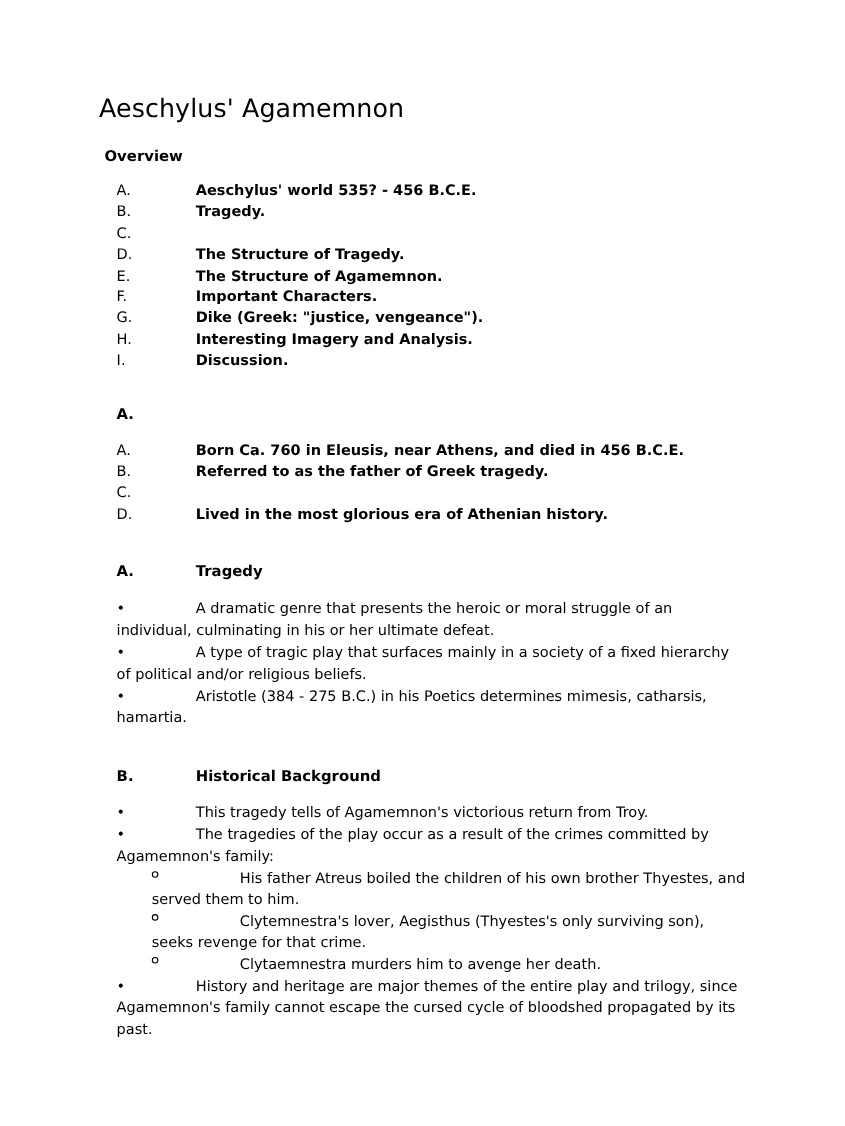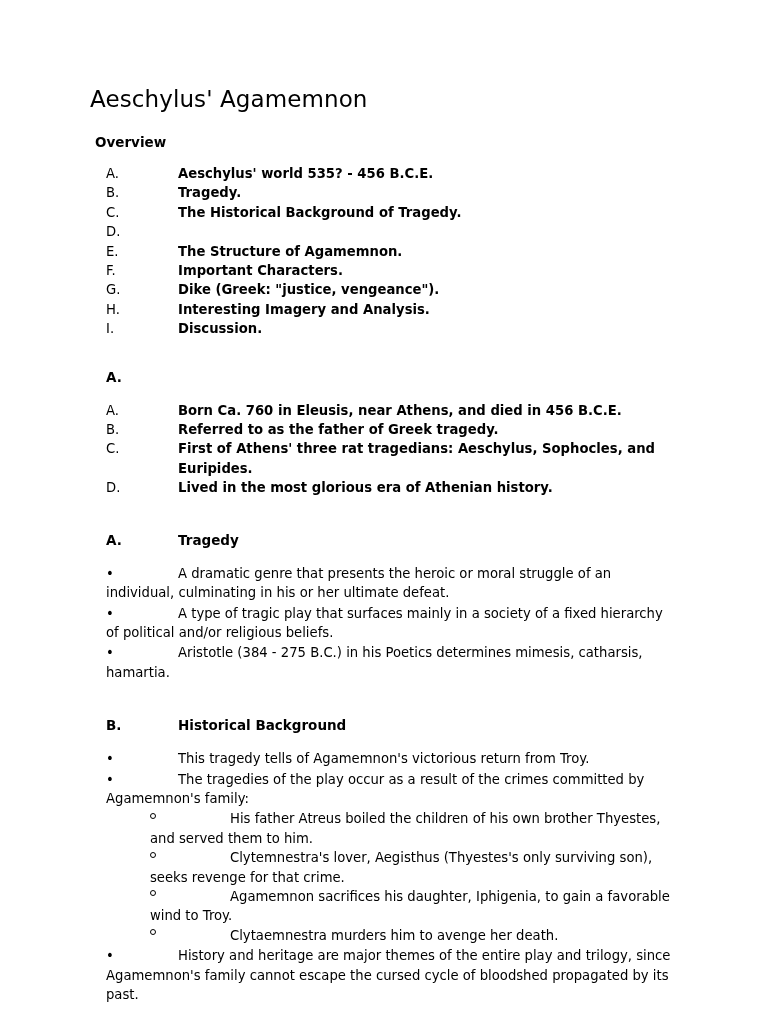--- a/index.html
+++ b/index.html
@@ -93,21 +93,20 @@
     padding-left: 0;
   }
   .sub-list {
     font-size: 13.2px;
     line-height: 1.47;
     padding-left: 32px;
     margin-top: 1px;
   }
   .sub-list > li {
     position: relative;
-    margin-left: 12px;
   }
   .sub-list > li .marker {
     position: absolute;
     left: 0;
     top: 1px;
     width: 14px;
     font-size: 9px;
   }
   .sub-list > li .body {
     display: block;
@@ -137,24 +136,24 @@
     <li>
       <span class="lbl">A.</span>
       <span class="txt">Aeschylus' world 535? - 456 B.C.E.</span>
     </li>
     <li>
       <span class="lbl">B.</span>
       <span class="txt">Tragedy.</span>
     </li>
     <li>
       <span class="lbl">C.</span>
-      <span class="txt">The Historical Background of Tragedy.</span>
     </li>
     <li>
       <span class="lbl">D.</span>
+      <span class="txt">The Structure of Tragedy.</span>
     </li>
     <li>
       <span class="lbl">E.</span>
       <span class="txt">The Structure of Agamemnon.</span>
     </li>
     <li>
       <span class="lbl">F.</span>
       <span class="txt">Important Characters.</span>
     </li>
     <li>
@@ -181,21 +180,20 @@
     <li>
       <span class="lbl">A.</span>
       <span class="txt">Born Ca. 760 in Eleusis, near Athens, and died in 456 B.C.E.</span>
     </li>
     <li>
       <span class="lbl">B.</span>
       <span class="txt">Referred to as the father of Greek tragedy.</span>
     </li>
     <li>
       <span class="lbl">C.</span>
-      <span class="txt">First of Athens' three rat tragedians: Aeschylus, Sophocles, and Euripides.</span>
     </li>
     <li>
       <span class="lbl">D.</span>
       <span class="txt">Lived in the most glorious era of Athenian history.</span>
     </li>
   </ol>
 
   <div class="block-gap-lg"></div>
 
   <div class="numbered-head">
@@ -237,24 +235,20 @@
         <li>
           <span class="marker"><span class="hollow-bullet"></span></span>
           <span class="body">His father Atreus boiled the children of his own brother Thyestes, and served them to him.</span>
         </li>
         <li>
           <span class="marker"><span class="hollow-bullet"></span></span>
           <span class="body">Clytemnestra's lover, Aegisthus (Thyestes's only surviving son), seeks revenge for that crime.</span>
         </li>
         <li>
           <span class="marker"><span class="hollow-bullet"></span></span>
-          <span class="body">Agamemnon sacrifices his daughter, Iphigenia, to gain a favorable wind to Troy.</span>
-        </li>
-        <li>
-          <span class="marker"><span class="hollow-bullet"></span></span>
           <span class="body">Clytaemnestra murders him to avenge her death.</span>
         </li>
       </ul>
     </li>
     <li>
       <span class="marker">•</span>
       <span class="body">History and heritage are major themes of the entire play and trilogy, since Agamemnon's family cannot escape the cursed cycle of bloodshed propagated by its past.</span>
     </li>
   </ul>
 

